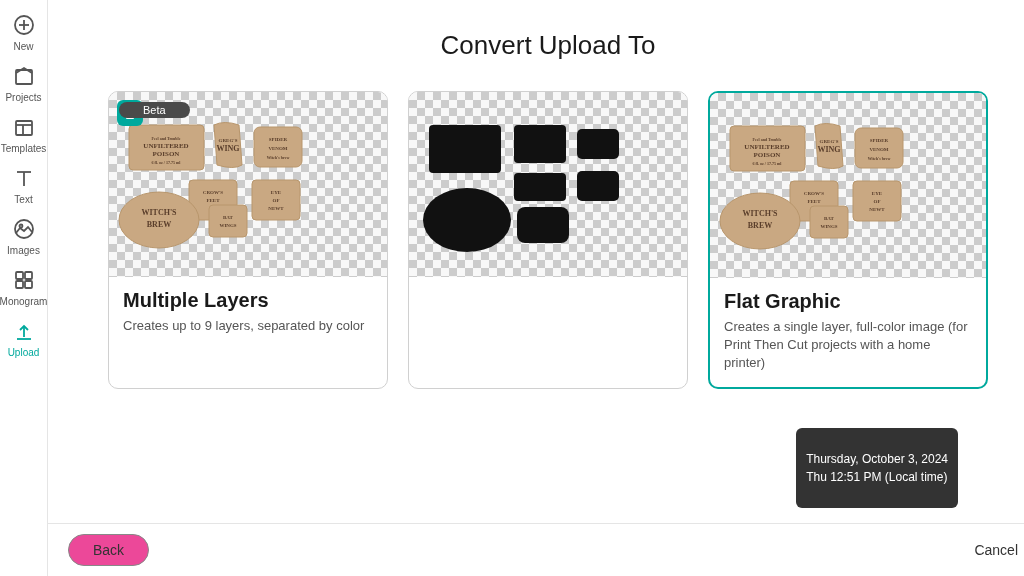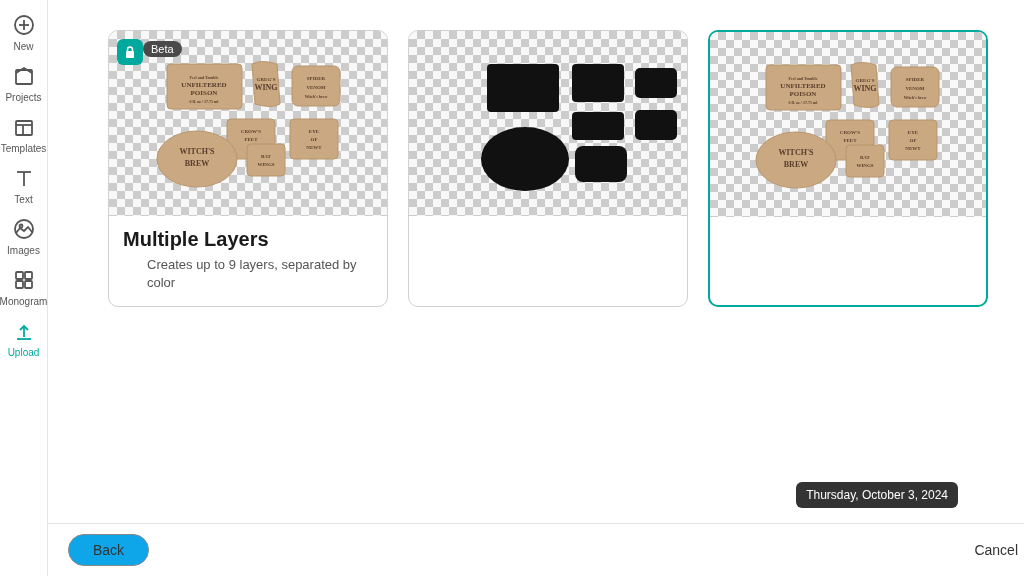--- a/index.html
+++ b/index.html
@@ -96,35 +96,34 @@
       background-image:
         linear-gradient(45deg, #ccc 25%, transparent 25%),
         linear-gradient(-45deg, #ccc 25%, transparent 25%),
         linear-gradient(45deg, transparent 75%, #ccc 75%),
         linear-gradient(-45deg, transparent 75%, #ccc 75%);
       background-size: 16px 16px;
       background-position: 0 0, 0 8px, 8px -8px, -8px 0px;
       background-color: #f8f8f8;
       display: flex;
       align-items: center;
-      justify-content: flex-end;
+      justify-content: flex-start;
       position: relative;
     }
 
     .card-badge {
       position: absolute;
       top: 10px;
       left: 10px;
       background: #4a4a4a;
       color: #fff;
       font-size: 11px;
-      padding: 2px 8px;
+      padding: 2px 24px;
       border-radius: 10px;
       font-weight: 500;
-      margin-left: 24px;
     }
 
     .lock-badge {
       position: absolute;
       top: 8px;
       left: 8px;
       width: 26px;
       height: 26px;
       background: #00a99d;
       border-radius: 6px;
@@ -146,36 +145,35 @@
     }
     .card-title {
       font-size: 20px;
       font-weight: 700;
       color: #1a1a1a;
     }
     .card-desc {
       font-size: 13px;
       color: #555;
       line-height: 1.4;
-      margin-left: 24px;
     }
 
     
     .footer {
       display: flex;
       align-items: center;
       justify-content: space-between;
       padding: 10px 20px;
       border-top: 1px solid #e5e5e5;
       position: relative;
     }
 
     .btn-back {
       border: 1.5px solid #888;
-      background: #0ea5e9;
+      background: #ec4899;
       border-radius: 20px;
       padding: 7px 24px;
       font-size: 14px;
       cursor: pointer;
       color: #333;
     }
 
     .btn-cancel {
       background: none;
       border: none;
@@ -185,21 +183,21 @@
       margin-right: 10px;
     }
 
     .tooltip {
       position: absolute;
       right: 70px;
       bottom: 50px;
       background: #333;
       color: #fff;
       font-size: 12px;
-      padding: 4px 10px;
+      padding: 22px 10px;
       border-radius: 6px;
       white-space: nowrap;
       line-height: 1.5;
     }
 
     .label-shape {
       fill: #c9a882;
       stroke: #b8966c;
       stroke-width: 1;
     }
@@ -290,20 +288,21 @@
         <line x1="11" y1="6" x2="11" y2="17"></line>
         <line x1="4" y1="19" x2="18" y2="19"></line>
       </svg>
     </span>
     <span class="label">Upload</span>
   </div>
 </nav>
 
 <div class="main">
   <div class="content-area">
+    <h1 class="page-title">Convert Upload To</h1>
 
     <div class="cards-row">
 
       <div class="card">
         <div class="card-preview">
           <div class="lock-badge">
             <svg width="14" height="14" viewBox="0 0 14 14" fill="white">
               <rect x="3" y="6" width="8" height="7" rx="1"></rect>
               <path d="M4.5 6V4.5a2.5 2.5 0 015 0V6" stroke="white" stroke-width="1.5" fill="none"></path>
             </svg>
@@ -397,28 +396,35 @@
 
             <ellipse cx="50" cy="115" rx="40" ry="28" class="label-shape"></ellipse>
             <text x="50" y="110" class="label-text" style="font-size:8px;font-weight:bold">WITCH'S</text>
             <text x="50" y="122" class="label-text" style="font-size:8px;font-weight:bold">BREW</text>
 
             <rect x="100" y="100" width="38" height="32" rx="4" class="label-shape"></rect>
             <text x="119" y="114" class="label-text" style="font-size:5px">BAT</text>
             <text x="119" y="122" class="label-text" style="font-size:5px">WINGS</text>
           </svg>
         </div>
+        <div class="card-body">
+          <div class="card-title-row">
+            <span class="card-title">Flat Graphic</span>
+          </div>
+          <p class="card-desc">Creates a single layer, full-color image (for Print Then Cut projects with a home printer)</p>
+        </div>
       </div>
 
     </div>
   </div>
 
   <div class="footer">
     <button class="btn-back">Back</button>
 
     <div style="display:flex;align-items:center;position:relative;">
       <div class="tooltip">
         <div>Thursday, October 3, 2024</div>
+        <div>Thu 12:51 PM (Local time)</div>
       </div>
       <button class="btn-cancel">Cancel</button>
     </div>
   </div>
 </div>
 
 </body></html>

